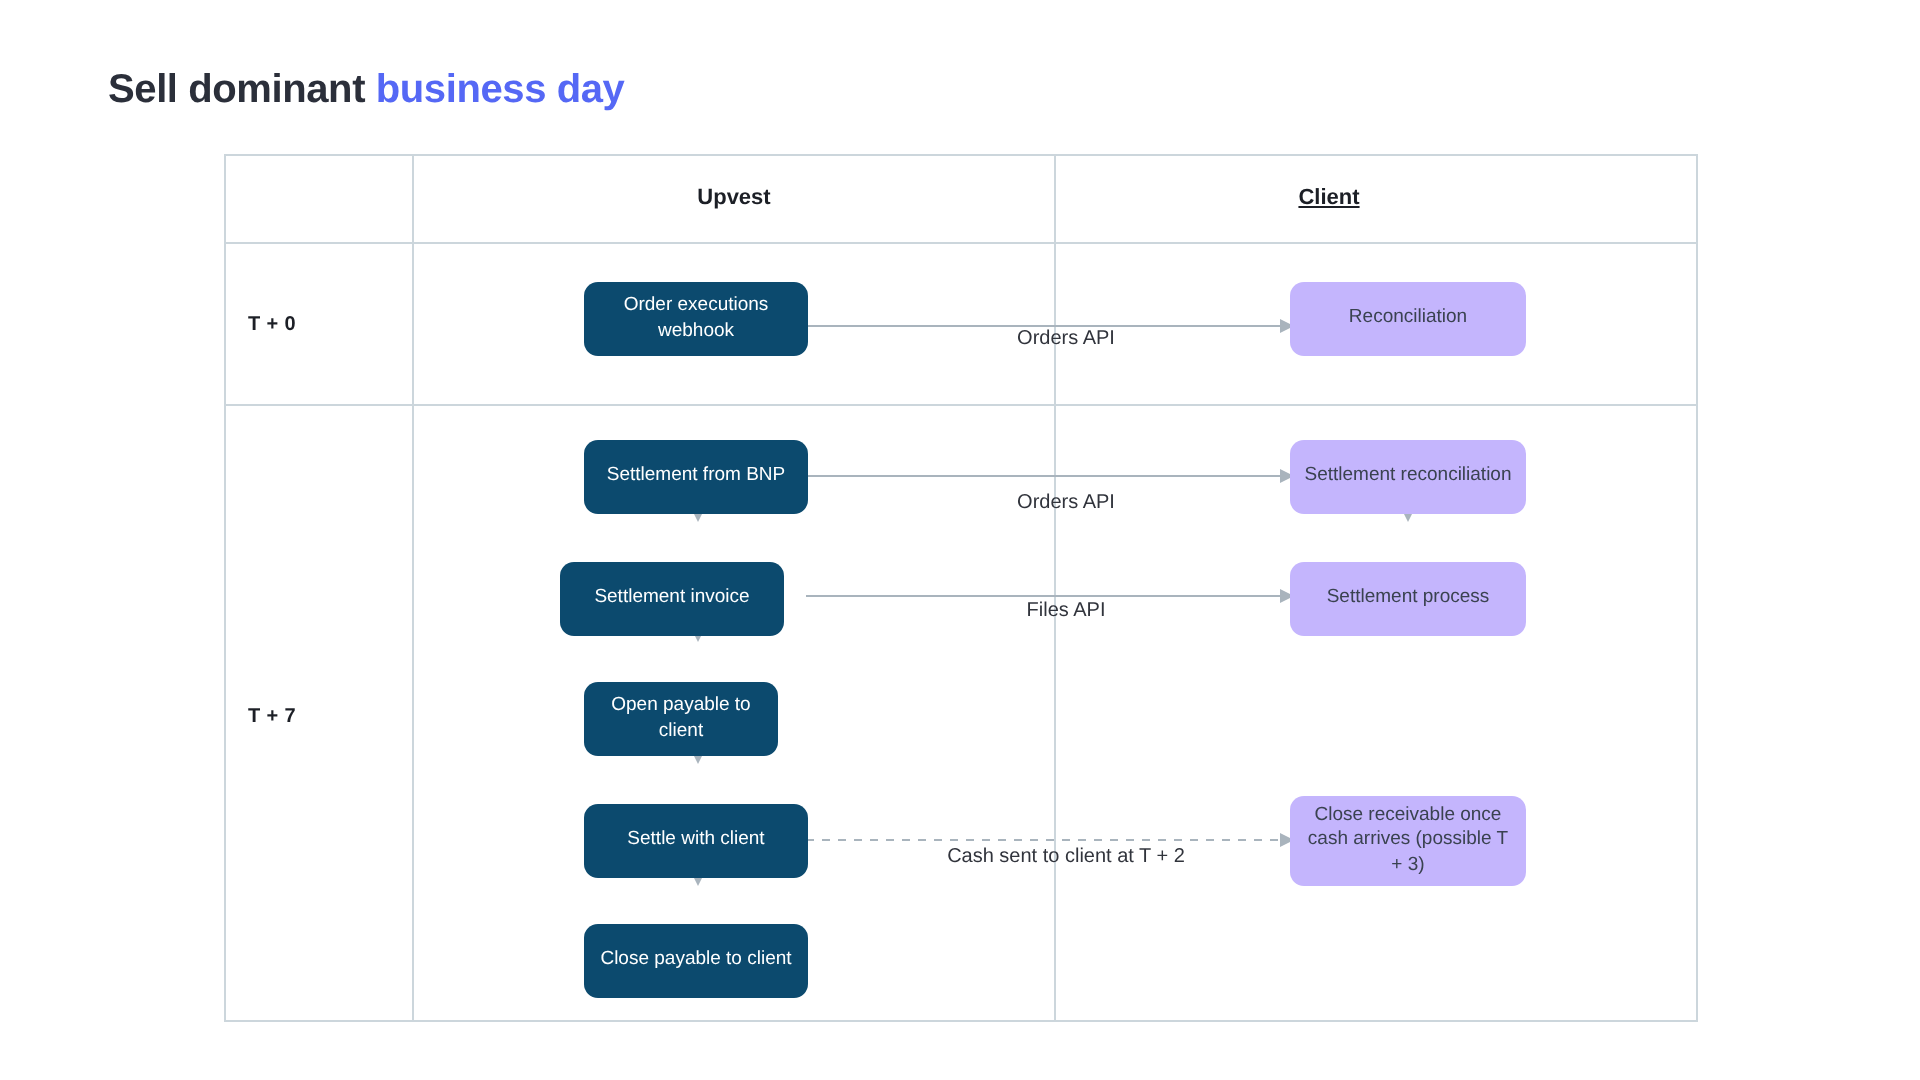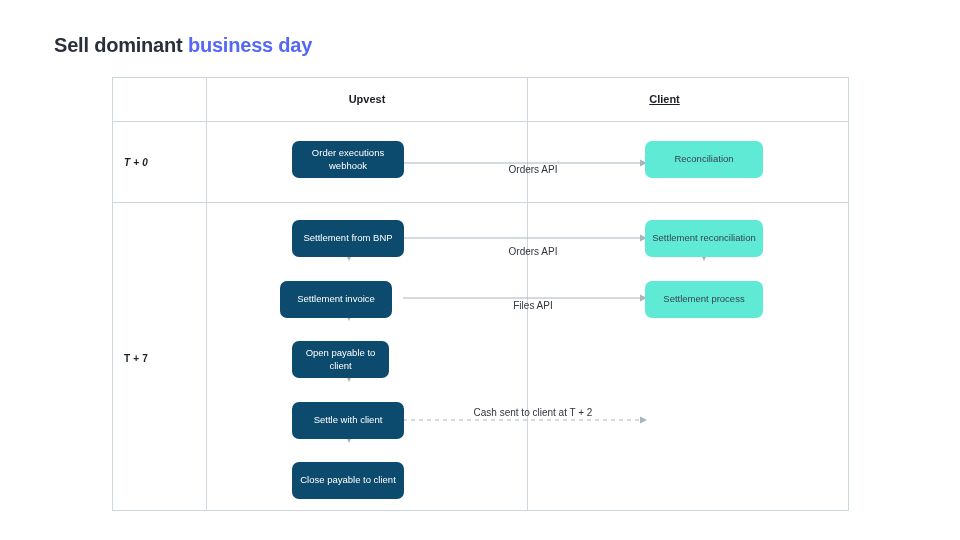--- a/index.html
+++ b/index.html
@@ -79,21 +79,21 @@
 
   
   .row-label {
     position: absolute;
     left: 11px;
     font-size: 10px;
     font-weight: bold;
     color: #1c1f26;
     letter-spacing: 0.2px;
   }
-  .row-label.t0 { top: 79px; font-style: italic; }
+  .row-label.t0 { top: 79px; }
   .row-label.t2 { top: 275px; }
 
   
   .node {
     position: absolute;
     box-sizing: border-box;
     border-radius: 7px;
     display: flex;
     align-items: center;
     justify-content: center;
@@ -101,21 +101,21 @@
     font-size: 9.5px;
     line-height: 12.5px;
     padding: 3px 6px;
     z-index: 3;
   }
   .node.blue {
     background: #0c4a6e;
     color: #ffffff;
   }
   .node.grey {
-    background: #5eead4;
+    background: #c4b5fd;
     color: #3a4250;
   }
 
   
   .conn {
     position: absolute;
     z-index: 1;
   }
   .conn svg { display: block; overflow: visible; }
 
@@ -206,25 +206,26 @@
     </svg>
   </div>
   <div class="edge-label" style="left:360px; top:222px; width:120px;">Files API</div>
 
   <div class="conn" style="left:290px; top:337px;">
     <svg width="246" height="10" viewBox="0 0 246 10">
       <line x1="0" y1="5" x2="237" y2="5" stroke="#a9b4bd" stroke-width="1" stroke-dasharray="4 4"></line>
       <path d="M237,1.5 L244,5 L237,8.5 Z" fill="#a9b4bd"></path>
     </svg>
   </div>
-  <div class="edge-label" style="left:340px; top:329px; width:160px;text-align:center;">Cash sent to client at T + 2</div>
+  <div class="edge-label" style="left:340px; top:345px; width:160px;text-align:center;">Cash sent to client at T + 2</div>
 
   <div class="conn" style="left:586px; top:160px;">
     <svg width="10" height="24" viewBox="0 0 10 24">
       <line x1="5" y1="0" x2="5" y2="16" stroke="#a9b4bd" stroke-width="1"></line>
       <path d="M1.5,16 L8.5,16 L5,23 Z" fill="#a9b4bd"></path>
     </svg>
   </div>
 
   <div class="node grey" style="left:532px; top:142px; width:118px; height:37px;">Settlement reconciliation</div>
   <div class="node grey" style="left:532px; top:203px; width:118px; height:37px;">Settlement process</div>
+  <div class="node grey" style="left:532px; top:320px; width:118px; height:45px;">Close receivable once cash arrives (possible T + 3)</div>
 
 </div>
 
 </body></html>

